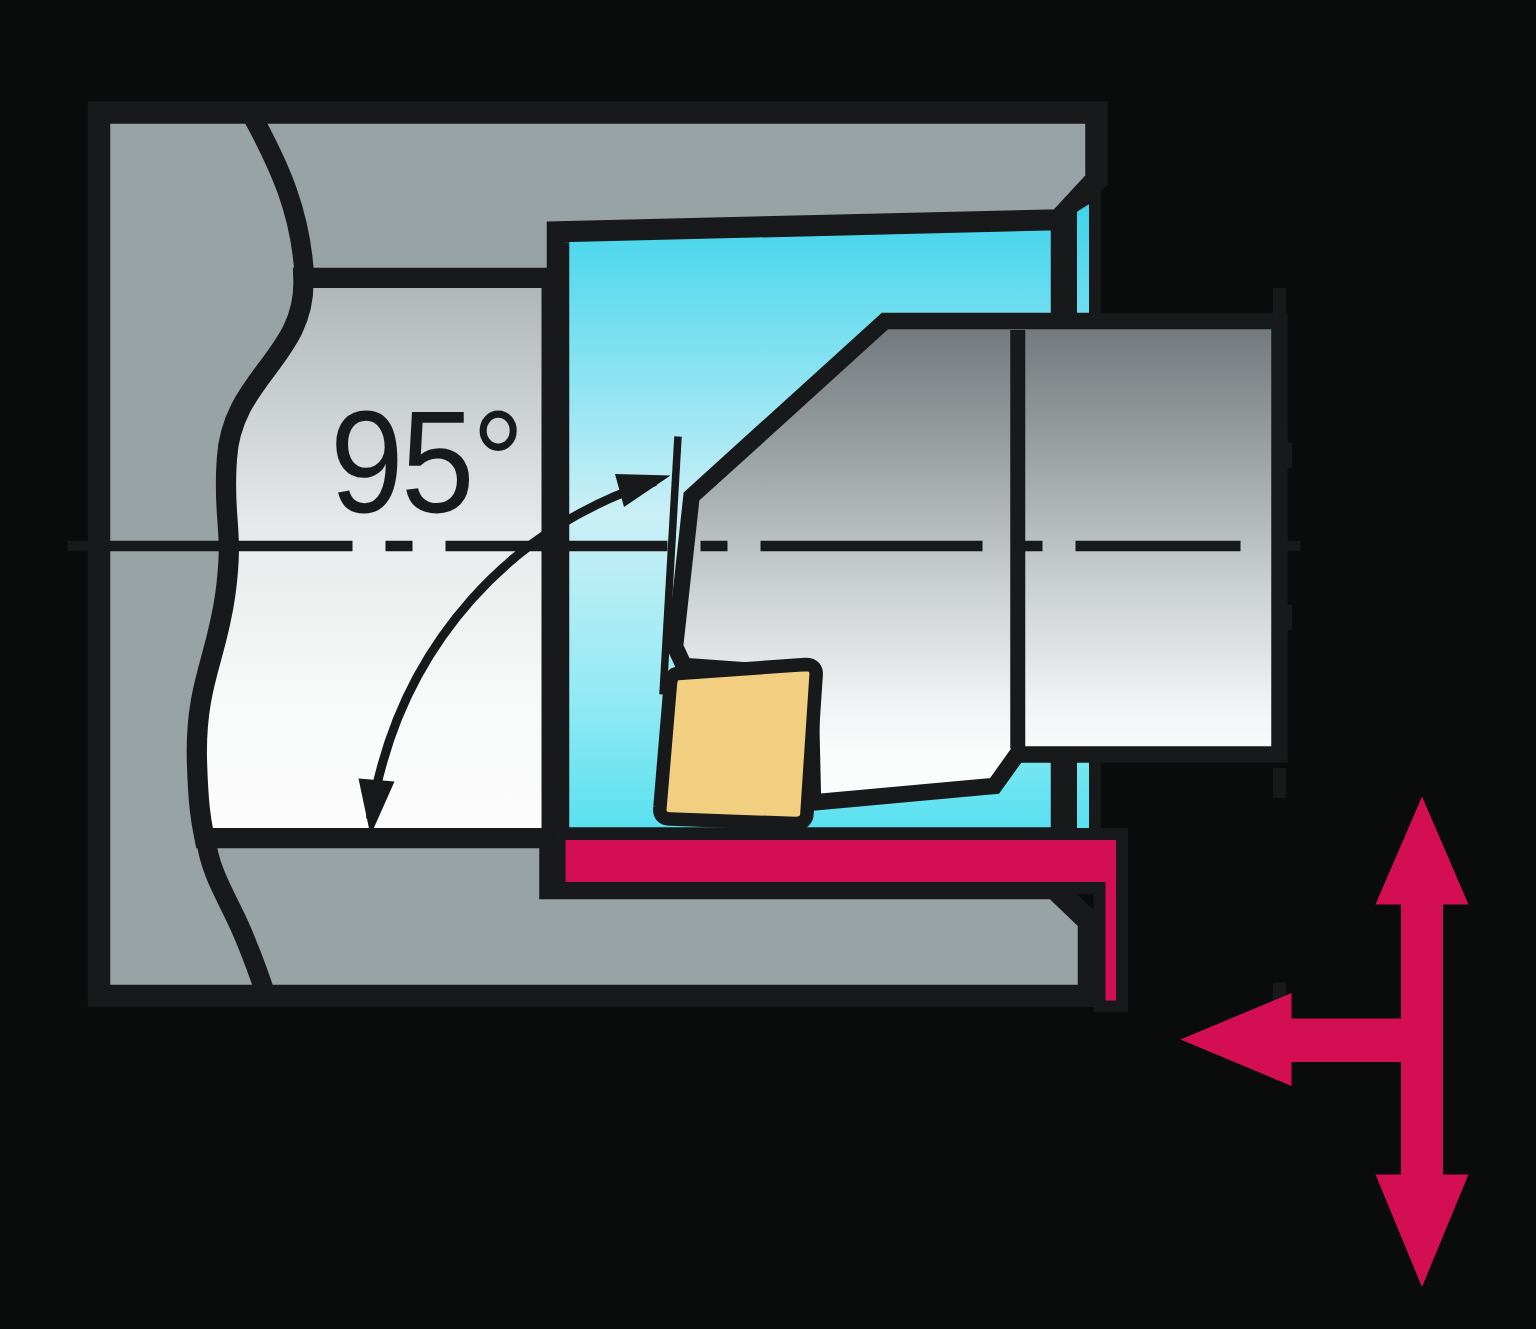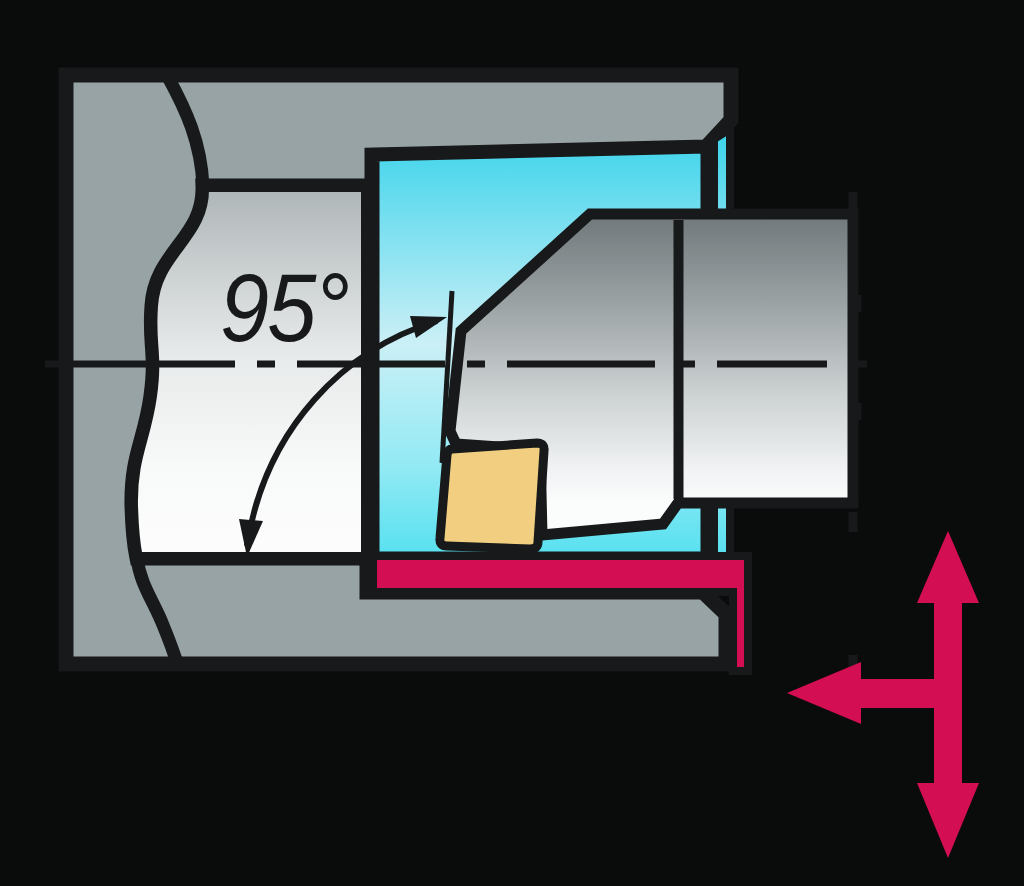--- a/index.html
+++ b/index.html
@@ -6,21 +6,20 @@
     --c-background:#0a0b0b;
     --c-line:#17191a;
     --c-workpiece-gray:#98a3a6;
     --c-machined-red:#d40e52;
     --c-insert-yellow:#f2cf80;
   }
   html,body{margin:0;padding:0;background:var(--c-background);}
   .stage{
     width:1024px;height:886px;overflow:hidden;background:var(--c-background);
     font-family:"Liberation Sans", sans-serif;
-    font-style:italic;
   }
   svg{display:block;}
   .ln{stroke:var(--c-line);}
   .nofill{fill:none;}
   .f-gray{fill:var(--c-workpiece-gray);}
   .f-red{fill:var(--c-machined-red);}
   .f-insert{fill:var(--c-insert-yellow);}
   .f-line{fill:var(--c-line);}
   .angle-text{
     fill:var(--c-line);

